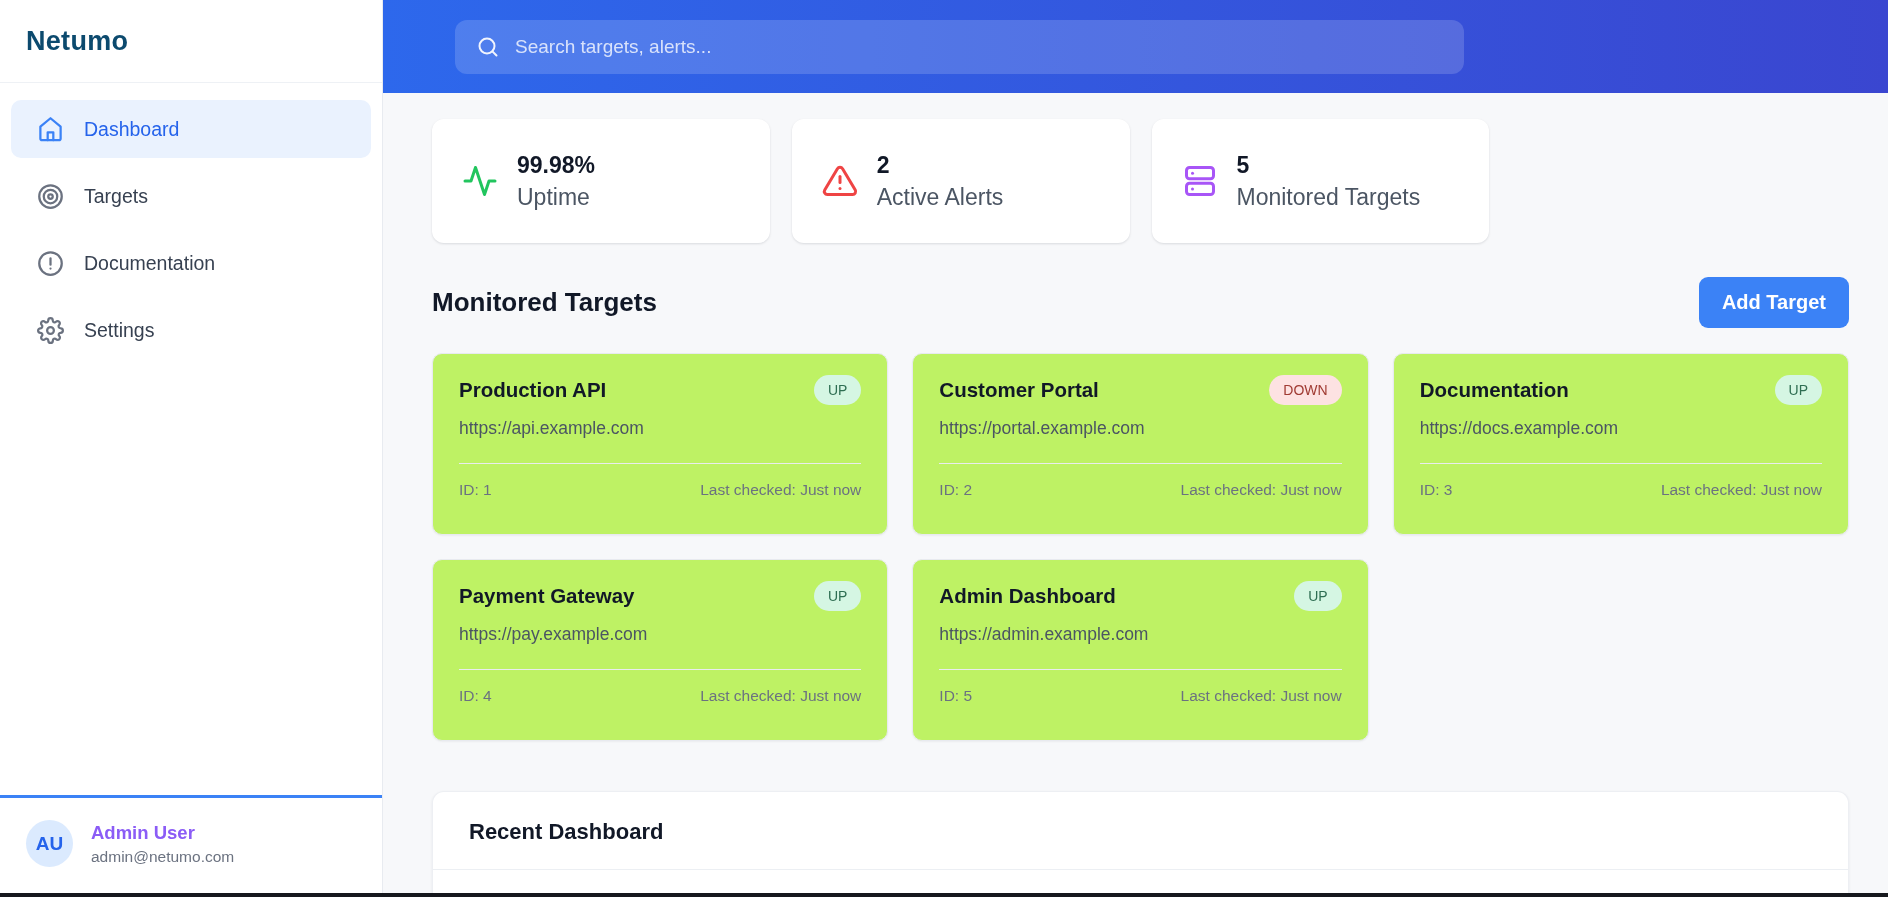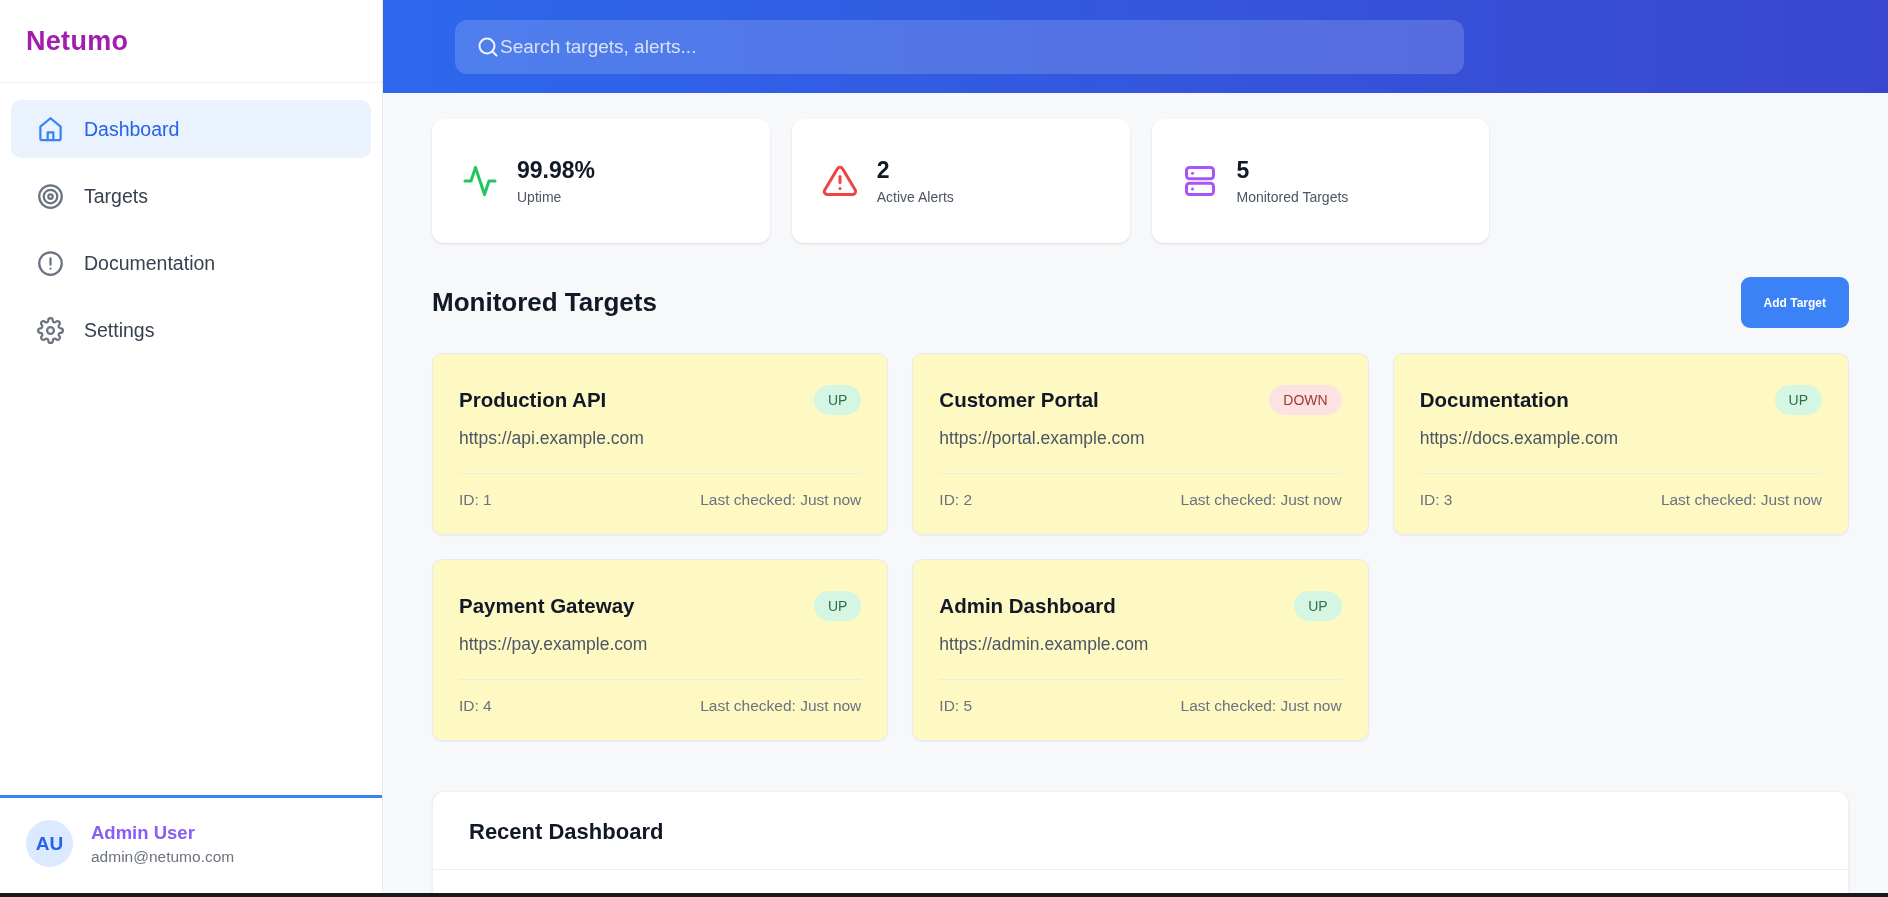--- a/index.html
+++ b/index.html
@@ -3,59 +3,59 @@
 <meta charset="utf-8">
 <style>
   * { margin:0; padding:0; box-sizing:border-box; }
   html,body { width:1888px; height:897px; overflow:hidden; }
   body { font-family:"Liberation Sans", sans-serif; background:#f7f8fa; position:relative; }
   .app { display:flex; width:100%; height:100%; }
 
   
   .sidebar { width:383px; flex-shrink:0; background:#ffffff; border-right:1px solid #e8ebf0; display:flex; flex-direction:column; }
   .logo-area { padding:26px 26px 25px; border-bottom:1px solid #eef1f5; }
-  .logo { font-size:27px; font-weight:bold; color:#a21caf; letter-spacing:0.3px; }
+  .logo { font-size:27px; font-weight:bold; color:#0c4a6e; letter-spacing:0.3px; }
   .nav { padding:17px 11px; display:flex; flex-direction:column; gap:9px; }
   .nav-item { display:flex; align-items:center; gap:20px; height:58px; padding:0 26px; border-radius:10px; font-size:19.5px; color:#374151; cursor:pointer;text-align:right; }
   .nav-item .nicon { width:27px; height:27px; color:#6b7280; display:flex; align-items:center; }
   .nav-item .nicon svg { width:27px; height:27px; }
   .nav-item.active { background:#eaf2fe; color:#2563eb; }
   .nav-item.active .nicon { color:#3b82f6; }
   .sidebar-spacer { flex:1; }
   .user-area { border-top:3px solid #3b82f6; padding:22px 26px 30px; display:flex; align-items:center; gap:18px; }
   .avatar { width:47px; height:47px; border-radius:50%; background:#dbeafe; color:#2563eb; font-weight:bold; font-size:19px; display:flex; align-items:center; justify-content:center; flex-shrink:0; }
   .user-name { font-size:18.5px; font-weight:bold; color:#8b5cf6; }
   .user-email { font-size:15.5px; color:#6b7280; margin-top:4px; }
 
   
   .main-col { flex:1; display:flex; flex-direction:column; min-width:0; }
   .topbar { height:93px; flex-shrink:0; background:linear-gradient(90deg,#2d68ec 0%,#3a46d0 100%); display:flex; align-items:center; padding-left:72px; }
-  .search-box { width:1009px; height:54px; background:rgba(255,255,255,0.16); border-radius:12px; display:flex; align-items:center; padding:0 21px; }
+  .search-box { width:1009px; height:54px; background:rgba(255,255,255,0.16); border-radius:12px; display:flex; align-items:center; padding:0 21px; gap:15px; }
   .search-box .sicon { color:#ffffff; opacity:0.92; display:flex; }
   .search-input { background:transparent; border:none; outline:none; color:#fff; font-size:19px; flex:1; font-family:"Liberation Sans", sans-serif; }
   .search-input::placeholder { color:rgba(255,255,255,0.78); }
 
   .content { flex:1; padding:26px 39px 0 49px; overflow:hidden; }
 
   
   .stats-row { display:grid; grid-template-columns:repeat(4,1fr); gap:22px; }
   .stat-card { background:#fff; border-radius:12px; height:124px; padding:0 30px; display:flex; align-items:center; gap:19px; box-shadow:0 1px 3px rgba(16,24,40,0.08), 0 1px 2px rgba(16,24,40,0.05); }
   .stat-icon { width:36px; height:36px; flex-shrink:0; display:flex; }
   .stat-icon svg { width:36px; height:36px; }
   .stat-value { font-size:23px; font-weight:bold; color:#111827; }
-  .stat-label { font-size:14px; color:#4b5563; margin-top:5px; }
+  .stat-label { font-size:23px; color:#4b5563; margin-top:5px; }
 
   
   .section-head { display:flex; justify-content:space-between; align-items:center; margin-top:34px; }
   .section-title { font-size:26px; font-weight:bold; color:#111827; }
-  .add-btn { background:#3b82f6; color:#fff; font-size:12px; font-weight:bold; border:none; border-radius:9px; height:51px; padding:0 23px; cursor:pointer; font-family:"Liberation Sans", sans-serif; }
+  .add-btn { background:#3b82f6; color:#fff; font-size:20px; font-weight:bold; border:none; border-radius:9px; height:51px; padding:0 23px; cursor:pointer; font-family:"Liberation Sans", sans-serif; }
 
   
   .targets-grid { display:grid; grid-template-columns:repeat(3,1fr); gap:24px; margin-top:25px; }
-  .target-card { background:#fef9c3; border:1px solid #e8eaef; border-radius:10px; height:182px; padding:31px 26px 0; box-shadow:0 1px 2px rgba(16,24,40,0.05); }
+  .target-card { background:#bef264; border:1px solid #e8eaef; border-radius:10px; height:182px; padding:21px 26px 0; box-shadow:0 1px 2px rgba(16,24,40,0.05); }
   .tc-head { display:flex; justify-content:space-between; align-items:center; }
   .tc-name { font-size:20.5px; font-weight:bold; color:#111827; }
   .badge { font-size:14px; padding:7px 14px; border-radius:999px; white-space:nowrap; }
   .badge.up { background:#d5f6e3; color:#2e6e52; }
   .badge.down { background:#fde2e2; color:#a03b33; }
   .tc-url { font-size:17.5px; color:#4b5563; margin-top:13px; }
   .tc-divider { border-top:1px solid #e9ecef; margin-top:24px; }
   .tc-foot { display:flex; justify-content:space-between; margin-top:17px; font-size:15.5px; color:#6b7280; }
 
   

